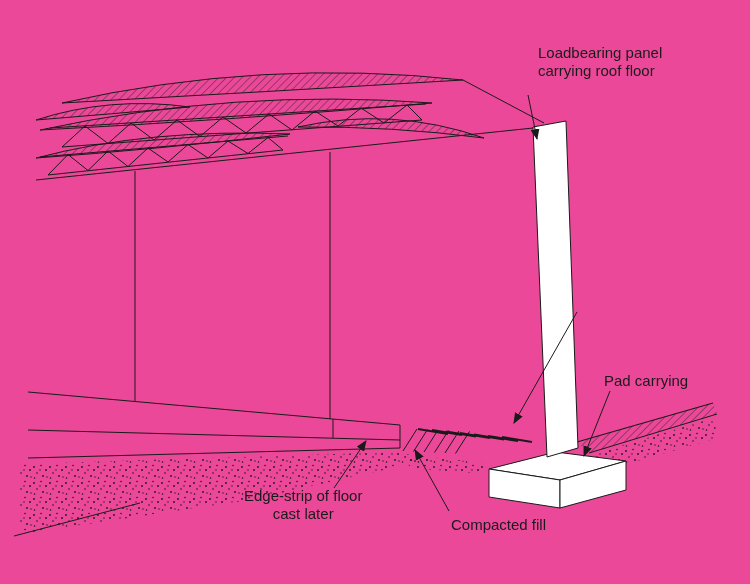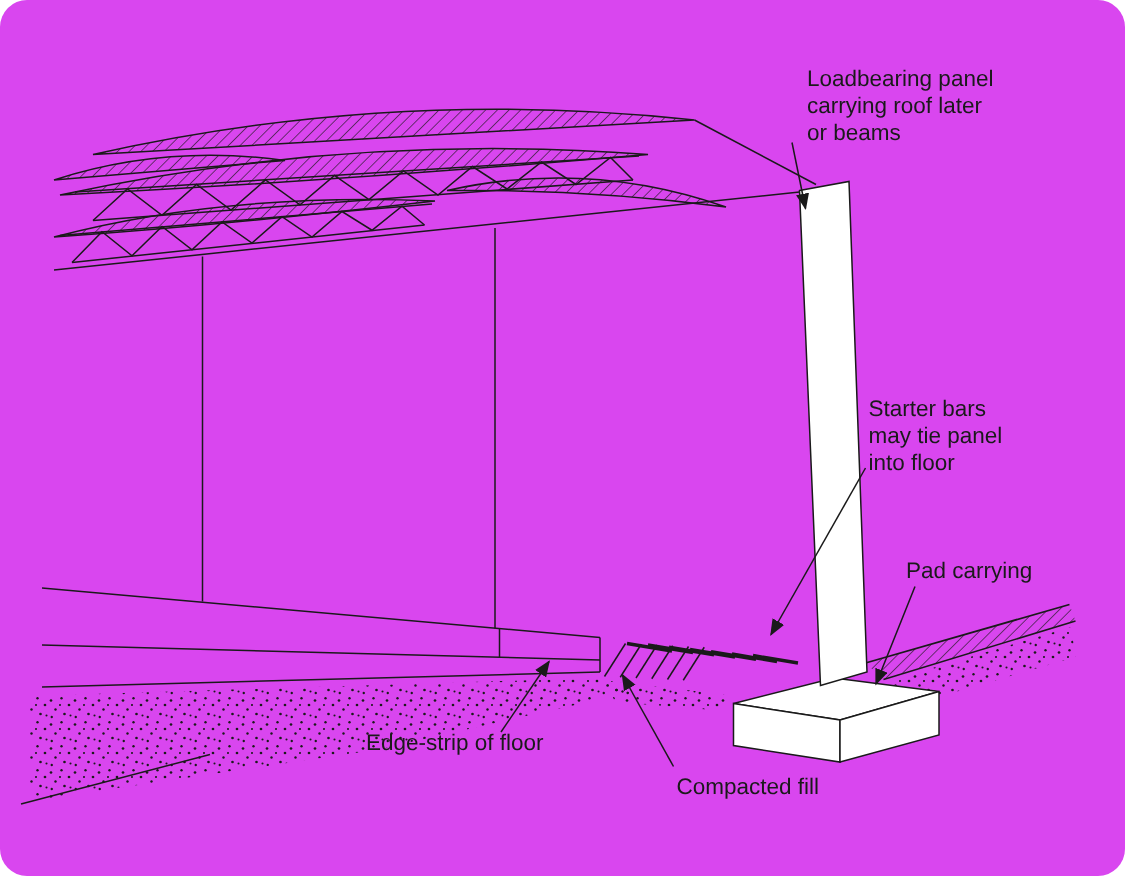--- a/index.html
+++ b/index.html
@@ -1,23 +1,22 @@
 <!DOCTYPE html>
 <html><head>
 <meta charset="utf-8">
 <style>
   html, body { margin: 0; padding: 0; background: #ffffff; }
   .stage {
     position: relative;
     width: 750px;
     height: 584px;
-    background: #d946ef;
+    background: #ec4899;
     font-family: "Liberation Sans", sans-serif;
     overflow: hidden;
-    border-radius: 18px;
   }
   .stage svg { position: absolute; left: 0; top: 0; }
   .label {
     position: absolute;
     font-size: 15px;
     line-height: 18px;
     color: #1a1a1a;
     white-space: nowrap;
   }
 </style>
@@ -124,35 +123,30 @@
       <line x1="528" y1="95" x2="537" y2="139" marker-end="url(#arrow)"></line>
       <line x1="577" y1="312" x2="514" y2="423" marker-end="url(#arrow)"></line>
       <line x1="610" y1="391" x2="584" y2="456" marker-end="url(#arrow)"></line>
       <line x1="334" y1="488" x2="366" y2="441" marker-end="url(#arrow)"></line>
       <line x1="449" y1="511" x2="415" y2="450" marker-end="url(#arrow)"></line>
     </g>
   </svg>
 
   <div class="label" style="left:538px; top:44px;">
     <div>Loadbearing panel</div>
-    <div>carrying roof later</div>
-    <div>or beams</div>
+    <div>carrying roof floor</div>
   </div>
 
-  <div class="label" style="left:579px; top:264px;">
-    <div>Starter bars</div>
-    <div>may tie panel</div>
-    <div>into floor</div>
-  </div>
 
   <div class="label" style="left:604px; top:372px;">
     <div>Pad carrying</div>
   </div>
 
   <div class="label" style="left:244px; top:487px;text-align:center;">
     <div>Edge-strip of floor</div>
+    <div>cast later</div>
   </div>
 
   <div class="label" style="left:451px; top:516px;">
     <div>Compacted fill</div>
   </div>
 
 </div>
 
 </body></html>

